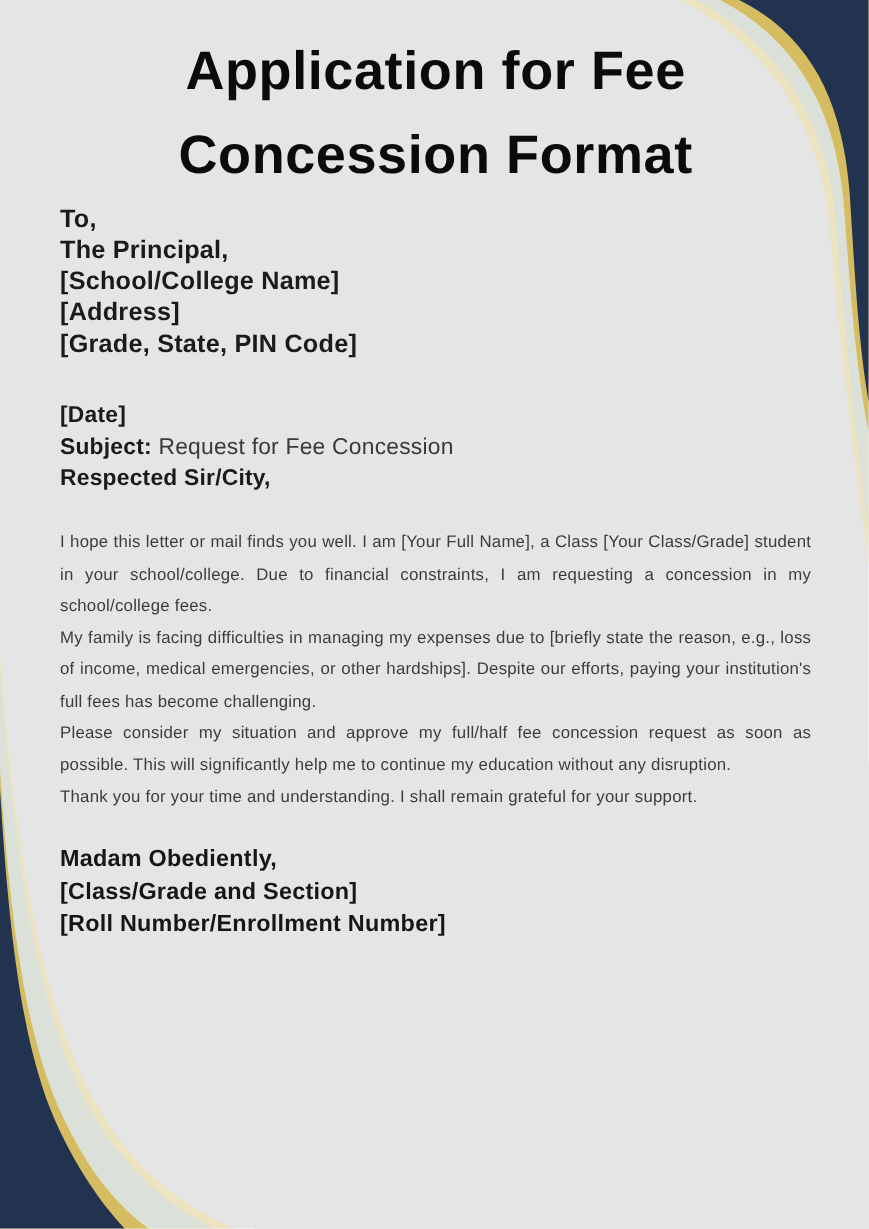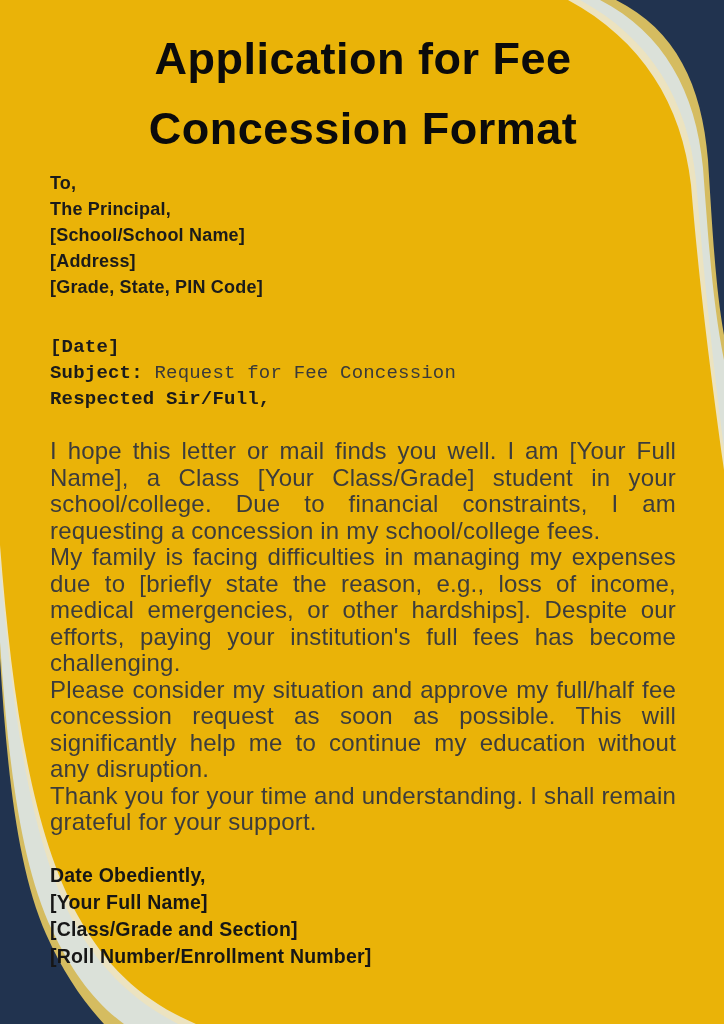--- a/index.html
+++ b/index.html
@@ -4,21 +4,21 @@
 <style>
   html, body {
     margin: 0;
     padding: 0;
     background: #ffffff;
   }
   .page {
     position: relative;
     width: 724px;
     height: 1024px;
-    background: #eab308;
+    background: #e5e5e5;
     overflow: hidden;
     font-family: "Liberation Sans", sans-serif;
   }
   .deco {
     position: absolute;
     top: 0;
     left: 0;
     width: 724px;
     height: 1024px;
     pointer-events: none;
@@ -32,42 +32,41 @@
     margin: 24px 10px 0 10px;
     font-size: 45px;
     line-height: 70px;
     font-weight: bold;
     text-align: center;
     color: #0b0b0b;
     letter-spacing: 0.5px;
   }
   .recipient {
     margin-top: 6px;
-    font-size: 18px;
+    font-size: 21px;
     line-height: 26px;
     font-weight: bold;
     color: #1b1b1b;
     letter-spacing: 0.2px;
   }
   .meta {
     margin-top: 34px;
     font-size: 19px;
     line-height: 26px;
     color: #1b1b1b;
     letter-spacing: 0.2px;
-    font-family: Liberation Mono, monospace;
   }
   .meta .bold-line { font-weight: bold; }
   .meta .subject-text {
     font-weight: normal;
     color: #3a3a3a;
   }
   .letter-body {
     margin-top: 26px;
-    font-size: 24px;
+    font-size: 14px;
     line-height: 26.5px;
     color: #3c3c3c;
     text-align: justify;
     letter-spacing: 0.2px;
   }
   .letter-body p { margin: 0; }
   .closing {
     margin-top: 26px;
     font-size: 19.5px;
     line-height: 27px;
@@ -97,39 +96,38 @@
   <div class="content">
 
     <h1 class="title">
       <span>Application for Fee</span><br>
       <span>Concession Format</span>
     </h1>
 
     <div class="recipient">
       <div>To,</div>
       <div>The Principal,</div>
-      <div>[School/School Name]</div>
+      <div>[School/College Name]</div>
       <div>[Address]</div>
       <div>[Grade, State, PIN Code]</div>
     </div>
 
     <div class="meta">
       <div class="bold-line">[Date]</div>
       <div><span class="bold-line">Subject:</span><span class="subject-text"> Request for Fee Concession</span></div>
-      <div class="bold-line">Respected Sir/Full,</div>
+      <div class="bold-line">Respected Sir/City,</div>
     </div>
 
     <div class="letter-body">
       <p>I hope this letter or mail finds you well. I am [Your Full Name], a Class [Your Class/Grade] student in your school/college. Due to financial constraints, I am requesting a concession in my school/college fees.</p>
       <p>My family is facing difficulties in managing my expenses due to [briefly state the reason, e.g., loss of income, medical emergencies, or other hardships]. Despite our efforts, paying your institution's full fees has become challenging.</p>
       <p>Please consider my situation and approve my full/half fee concession request as soon as possible. This will significantly help me to continue my education without any disruption.</p>
       <p>Thank you for your time and understanding. I shall remain grateful for your support.</p>
     </div>
 
     <div class="closing">
-      <div>Date Obediently,</div>
-      <div>[Your Full Name]</div>
+      <div>Madam Obediently,</div>
       <div>[Class/Grade and Section]</div>
       <div>[Roll Number/Enrollment Number]</div>
     </div>
 
   </div>
 </div>
 
 </body></html>

